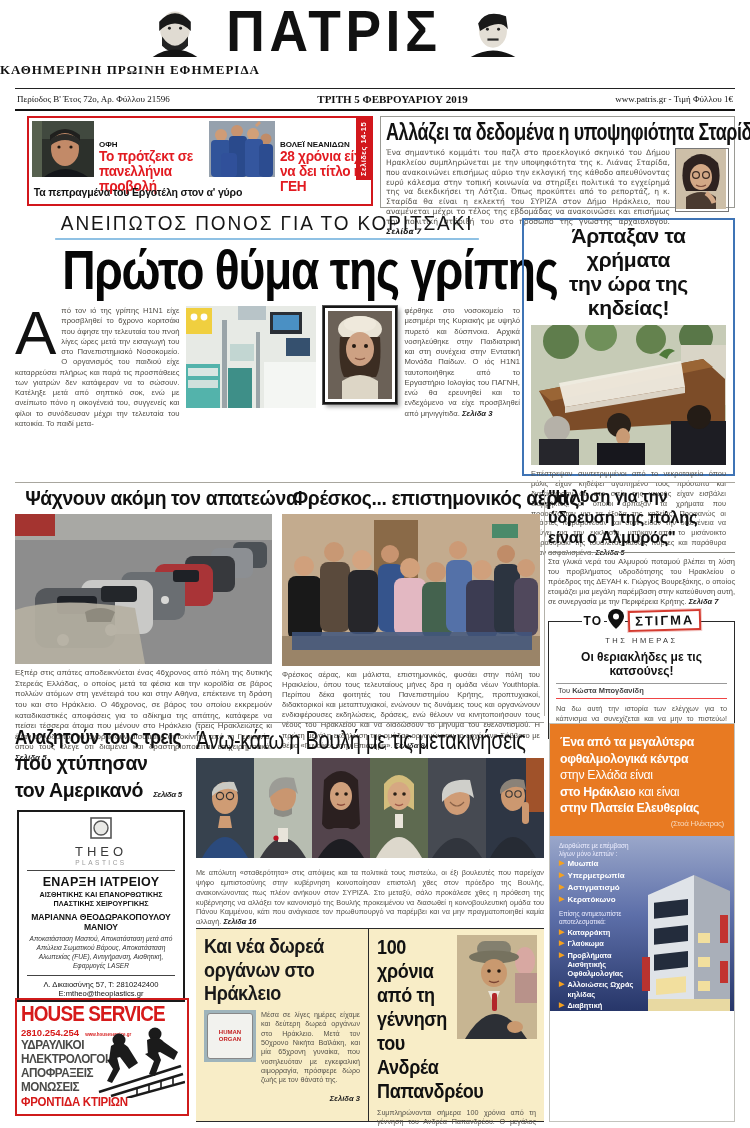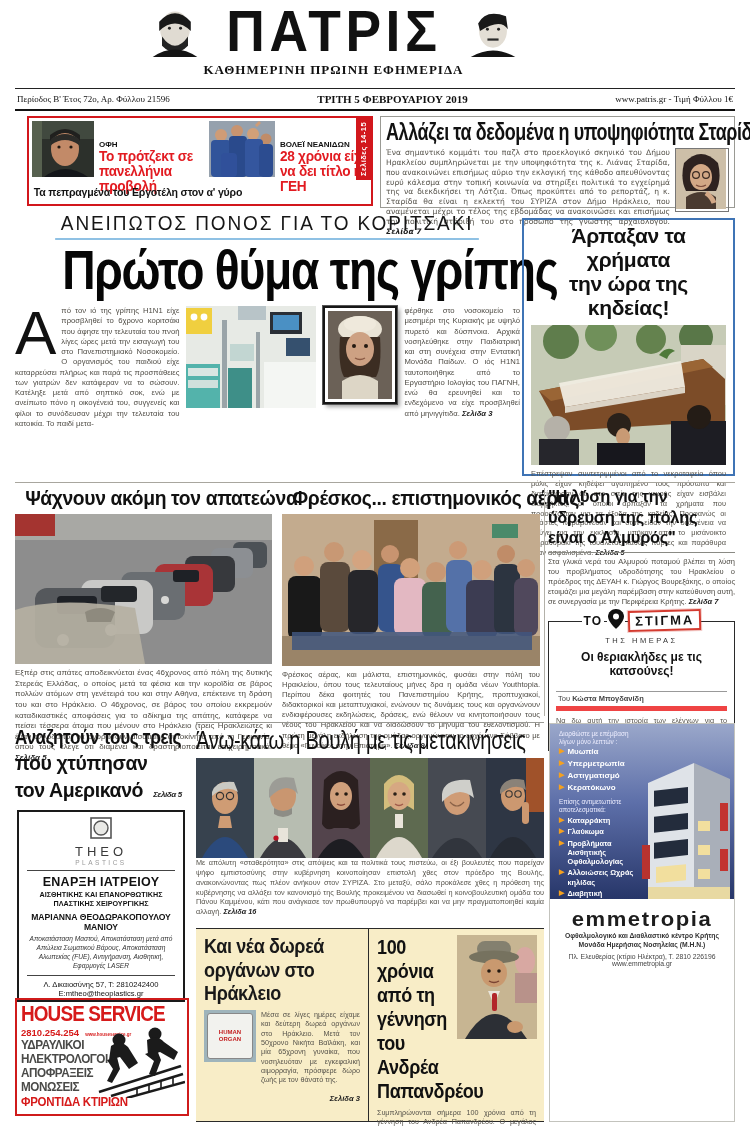--- a/index.html
+++ b/index.html
@@ -9,21 +9,21 @@
   .hl{font-family:"Liberation Sans",sans-serif;}
   .cx{display:inline-block;white-space:nowrap;transform-origin:50% 50%;}
   .cxl{display:inline-block;white-space:nowrap;transform-origin:0 50%;}
   .jtext{font-size:8px;line-height:1.33;color:#4e4b44;text-align:justify;}
   .pgr{font-weight:bold;font-style:italic;color:#1d1d1d;white-space:nowrap;}
   .rule{position:absolute;background:#a8a69e;height:1px;}
   .vrule{position:absolute;background:#b3b1a9;width:1px;}
   .ph{display:block;}
 
   
-  .masthead{top:2px;left:0;width:667px;text-align:center;}
+  .masthead{top:2px;left:0;width:667px;text-align:left;}
   .mh-row{display:flex;align-items:center;justify-content:center;gap:14px;}
   .mh-title{font-size:58px;font-weight:900;letter-spacing:5px;line-height:1;
             transform:scaleX(.92);display:inline-block;}
   .mh-sub{font-family:"Liberation Serif",serif;font-weight:bold;font-size:13px;letter-spacing:1px;margin-top:2px;}
   .datebar{top:88px;left:15px;width:720px;border-top:1px solid #222;border-bottom:2.5px solid #111;
            display:flex;justify-content:space-between;align-items:center;padding:4px 2px;box-sizing:border-box;
            font-family:"Liberation Serif",serif;font-size:9px;}
   .datebar .mid{font-weight:bold;font-size:11px;}
 
   
@@ -65,21 +65,21 @@
   .watercol{top:486px;left:548px;width:187px;}
   .water-h{font-size:16.5px;font-weight:700;line-height:1.25;letter-spacing:-.3px;}
   .water-sub{border-bottom:1px solid #8a8a84;margin:4px 0;}
   .stigma{margin-top:14px;border:1.5px solid #2a2a2a;position:relative;padding:12px 7px 5px 7px;}
   .stg-top{position:absolute;top:-13px;left:0;width:100%;display:flex;align-items:center;justify-content:center;gap:3px;}
   .stg-to{background:#fff;padding:0 2px;font-weight:800;font-size:12px;letter-spacing:1px;}
   .stg-stamp{background:#fff;border:2px solid #d43b30;color:#131313;font-weight:900;font-size:13px;letter-spacing:2px;
              padding:1px 5px;transform:rotate(-1.5deg);box-shadow:0 0 0 1px rgba(212,59,48,.25);}
   .stg-sub{text-align:center;font-size:7.5px;letter-spacing:2.5px;color:#333;margin-top:2px;}
   .stg-title{text-align:center;font-size:12px;font-weight:700;margin-top:5px;}
-  .stg-by{border-top:1px solid #999;border-bottom:5px solid #ef4444;margin-top:13px;padding:2.5px 2px;font-size:7.5px;color:#444;}
+  .stg-by{border-top:1px solid #999;border-bottom:1px solid #ef4444;margin-top:5px;padding:2.5px 2px;font-size:7.5px;color:#444;}
   .stg-body{font-size:7.3px;color:#55524a;margin-top:5px;text-align:justify;line-height:1.35;}
 
   
   .american{top:724px;left:15px;width:174px;}
   .am-h{font-size:19.5px;font-weight:600;line-height:1.35;letter-spacing:-.4px;}
   .theo{top:810px;left:17px;width:168px;height:192px;border:2px solid #1a1a1a;box-sizing:border-box;text-align:center;padding:5px 6px;}
   .theo-brand{font-size:13px;letter-spacing:4px;color:#3a3a3a;margin-top:1px;}
   .theo-brand2{font-size:6.5px;letter-spacing:2.5px;color:#9a9a9a;}
   .theo-rule{border-top:1.5px solid #444;margin:4px 2px;}
   .theo-t{font-size:12.5px;font-weight:800;letter-spacing:.3px;}
@@ -91,21 +91,21 @@
   .hs-t{color:#d61a1a;font-weight:900;font-size:21.5px;letter-spacing:-1px;transform:scaleX(.88);transform-origin:0 50%;white-space:nowrap;}
   .hs-p{color:#d61a1a;font-weight:800;font-size:9.5px;}
   .hs-w{color:#d61a1a;font-size:4.5px;font-weight:bold;}
   .hs-l{color:#4a4a48;font-weight:800;font-size:13px;line-height:1.08;letter-spacing:-.5px;transform:scaleX(.9);transform-origin:0 50%;white-space:nowrap;}
   .hs-f{color:#d61a1a;font-weight:900;font-size:12.5px;letter-spacing:-.3px;transform:scaleX(.92);transform-origin:0 50%;white-space:nowrap;margin-top:1px;}
 
   
   .parl{top:722px;left:196px;width:348px;border-top:1px solid #9a9a94;padding-top:3px;}
   .parl-h{font-size:25px;font-weight:500;letter-spacing:-.3px;transform:scaleX(.8);transform-origin:0 50%;white-space:nowrap;}
   .parl-photos{display:flex;margin-top:3px;}
-  .parl p{margin:0 0 0 0;font-size:7.3px;line-height:1.35;color:#55524a;text-align:justify;}
+  .parl p{margin:10px 0 0 0;font-size:7.3px;line-height:1.35;color:#55524a;text-align:justify;}
 
   
   .beige{top:928px;left:196px;width:348px;height:194px;background:#f8edc7;border-top:1.5px solid #2a2a2a;border-bottom:1.5px solid #2a2a2a;
          box-sizing:border-box;display:flex;}
   .bg-col{padding:6px 8px;box-sizing:border-box;}
   .bg-div{width:1px;background:#2a2a2a;}
   .bg-h{font-size:20px;font-weight:600;line-height:1.18;letter-spacing:-.4px;color:#191919;transform:scaleX(.9);transform-origin:0 0;}
   .organ-body{font-size:7.2px;color:#55524a;text-align:justify;line-height:1.3;margin-top:3px;}
   .organ-row{display:flex;gap:5px;margin-top:4px;}
   .organ-box{flex:0 0 52px;height:52px;background:#9fb4bb;display:flex;align-items:center;justify-content:center;}
@@ -565,20 +565,28 @@
           <rect x="35" y="58" width="5" height="18" rx="2" fill="#b2262a"></rect>
           <ellipse cx="58" cy="92" rx="8" ry="6" fill="#c9996f"></ellipse>
         </svg>
       </span>
       <div class="organ-body" style="margin-top:5px;"><span>Συμπληρώνονται σήμερα 100 χρόνια από τη γέννηση του Ανδρέα Παπανδρέου. Ο μεγάλος Έλληνας πολιτικός υπήρξε για πολλούς κορυφαίος ηγέτης αλλά και η προσωπικότητα που σημάδεψε τη σύγχρονη πολιτική ιστορία.</span></div>
 
     </div>
   </div>
 
   <div class="abs emm hl">
+    <div class="emm-orange">
+      <div class="b">Ένα από τα μεγαλύτερα</div>
+      <div class="b">οφθαλμολογικά κέντρα</div>
+      <div>στην Ελλάδα είναι</div>
+      <div><span class="b">στο Ηράκλειο</span><span> και είναι</span></div>
+      <div class="b">στην Πλατεία Ελευθερίας</div>
+      <div class="emm-sm">(Στοά Ηλέκτρας)</div>
+    </div>
     <div class="emm-blue">
       <span class="emm-build">
         <svg class="ph" width="102" height="150" viewBox="0 0 102 150">
           <polygon points="16,34 62,14 62,148 16,150" fill="#dfe3e8"></polygon>
           <polygon points="62,14 98,30 98,146 62,148" fill="#a9afb9"></polygon>
           <g fill="#232c3c">
             <rect x="22" y="44" width="34" height="16" transform="skewY(-6)"></rect>
             <rect x="22" y="70" width="34" height="16" transform="skewY(-6)"></rect>
             <rect x="22" y="96" width="34" height="16" transform="skewY(-6)"></rect>
           </g>
@@ -627,22 +635,15 @@
       <div class="emm-li sm2">
           <span class="ar">▶</span>
           <span>Αλλοιώσεις Ωχράς κηλίδας</span>
         </div>
       <div class="emm-li sm2">
           <span class="ar">▶</span>
           <span>Διαβητική αμφιβληστρο- ειδοπάθεια</span>
         </div>
 
     </div>
-    <div class="emm-white">
-      <div class="emm-logo">emmetropia</div>
-      <div class="emm-d">Οφθαλμολογικό και Διαθλαστικό κέντρο Κρήτης</div>
-      <div class="emm-d">Μονάδα Ημερήσιας Νοσηλείας (Μ.Η.Ν.)</div>
-      <div class="emm-a">Πλ. Ελευθερίας (κτίριο Ηλέκτρα), Τ. 2810 226196</div>
-      <div class="emm-a" style="margin-top:0;">www.emmetropia.gr</div>
-    </div>
   </div>
 
 </div>
 
 </body></html>

